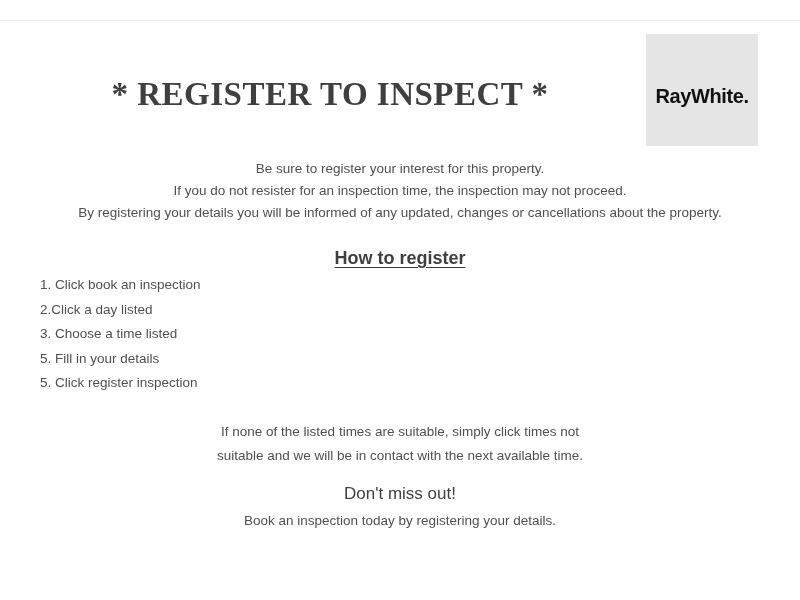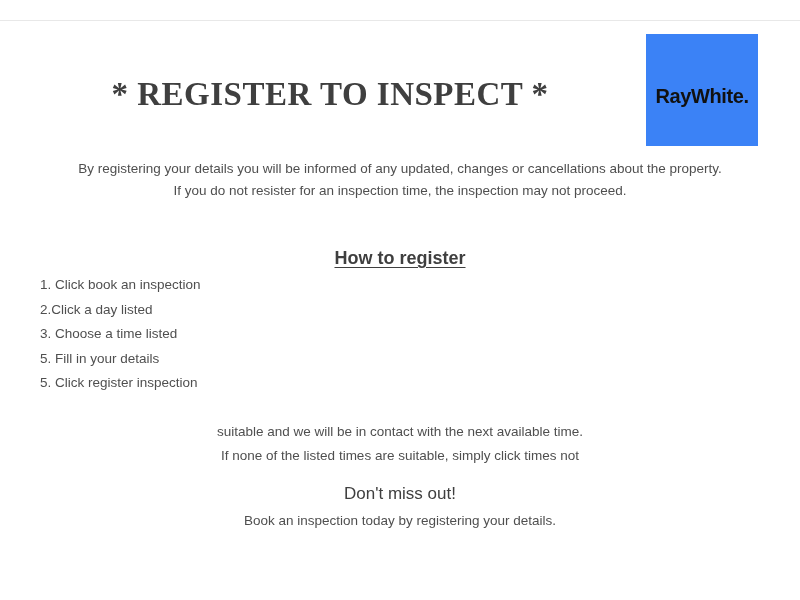--- a/index.html
+++ b/index.html
@@ -26,21 +26,21 @@
     width: 800px;
     height: 1px;
     background: #e8e8e8;
   }
   .logo-box {
     position: absolute;
     top: 34px;
     left: 646px;
     width: 112px;
     height: 112px;
-    background: #3b82f6;
+    background: #e5e5e5;
     display: flex;
     align-items: center;
     justify-content: center;
   }
   .logo-text {
     font-family: "Liberation Sans", sans-serif;
     font-size: 20px;
     font-weight: bold;
     color: #111111;
     letter-spacing: -0.4px;
@@ -135,35 +135,36 @@
 
   <div class="top-rule"></div>
 
   <div class="logo-box">
     <span class="logo-text"><span>Ray</span><span>White</span><span class="dot">.</span></span>
   </div>
 
   <div class="title">* REGISTER TO INSPECT *</div>
 
   <div class="intro">
+    <div>Be sure to register your interest for this property.</div>
+    <div>If you do not resister for an inspection time, the inspection may not proceed.</div>
     <div>By registering your details you will be informed of any updated, changes or cancellations about the property.</div>
-    <div>If you do not resister for an inspection time, the inspection may not proceed.</div>
   </div>
 
   <div class="howto">How to register</div>
 
   <div class="steps">
     <div>1. Click book an inspection</div>
     <div>2.Click a day listed</div>
     <div>3. Choose a time listed</div>
     <div>5. Fill in your details</div>
     <div>5. Click register inspection</div>
   </div>
 
   <div class="note">
+    <div>If none of the listed times are suitable, simply click times not</div>
     <div>suitable and we will be in contact with the next available time.</div>
-    <div>If none of the listed times are suitable, simply click times not</div>
   </div>
 
   <div class="closing-title">Don't miss out!</div>
   <div class="closing-text">Book an inspection today by registering your details.</div>
 
 </div>
 
 </body></html>

